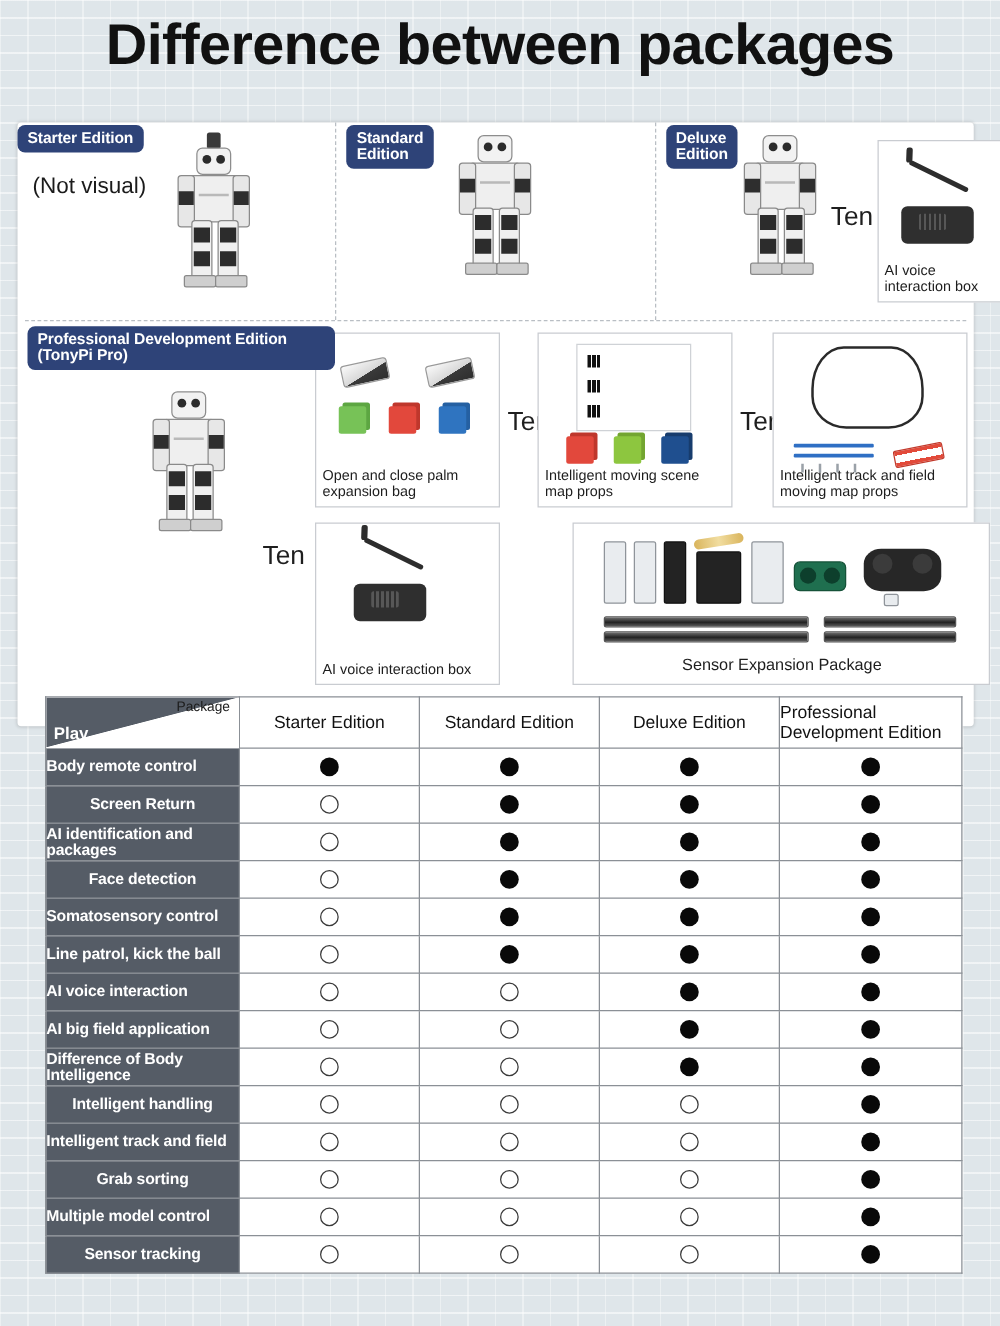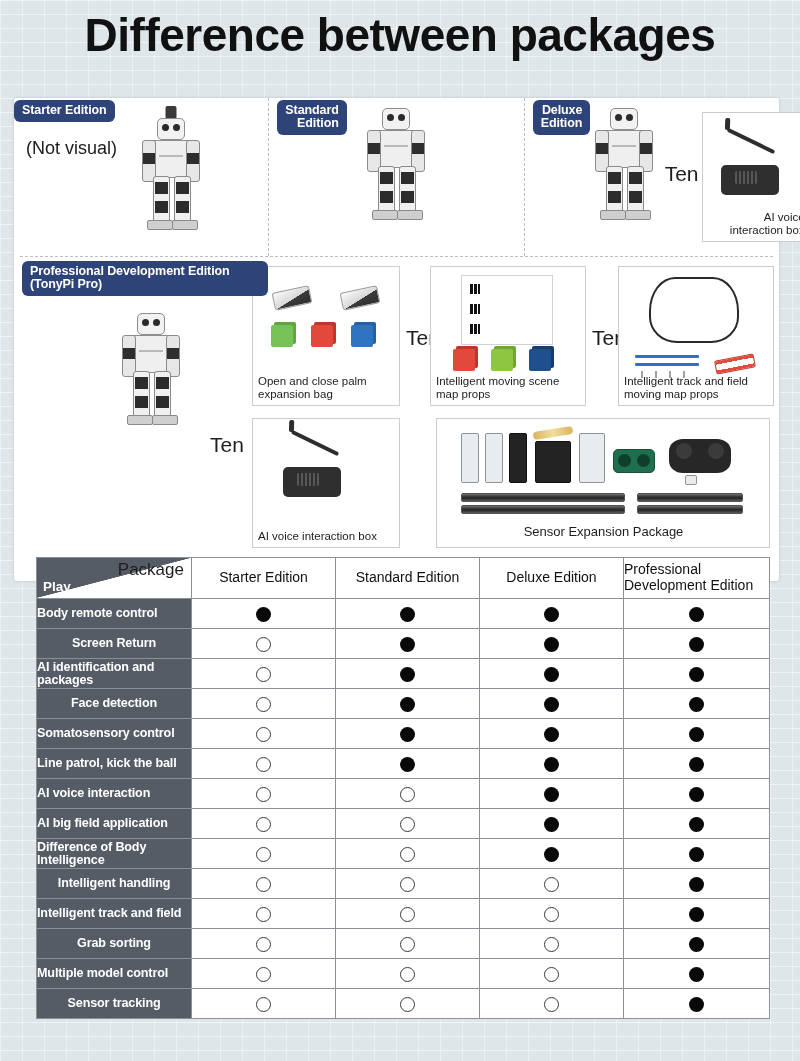--- a/index.html
+++ b/index.html
@@ -76,21 +76,21 @@
     left: 0; top: 0;
     width: 765px;
     height: 158px;
     display: flex;
   }
   .pane {
     position: relative;
     flex: 1 1 0;
     height: 100%;
   }
-  .pane + .pane { border-left: 1px dashed #b9bec4; text-align: right; }
+  .pane + .pane { border-left: 1px dashed #b9bec4; }
 
   .dashed-hr {
     position: absolute;
     left: 6px; right: 6px;
     border-top: 1px dashed #b9bec4;
   }
   .not-visual {
     position: absolute;
     left: 12px; top: 40px;
     font-size: 18px;
@@ -277,21 +277,21 @@
     position: relative;
     background: #fff;
     overflow: hidden;
   }
   th.corner .tri {
     position: absolute; inset: 0;
     background: linear-gradient(to bottom right, #555c66 0%, #555c66 49.4%, #ffffff 50.2%, #ffffff 100%);
   }
   th.corner .lbl-pkg {
     position: absolute; right: 7px; top: 2px;
-    color: #1d1d1d; font-size: 17px; font-weight: 400;
+    color: #1d1d1d; font-size: 11px; font-weight: 400;
   }
   th.corner .lbl-play {
     position: absolute; left: 6px; bottom: 4px;
     color: #ffffff; font-size: 13.5px; font-weight: 700;
   }
   th.colhead {
     background: #fff;
     color: #111;
     font-size: 14px;
     font-weight: 400;
@@ -506,21 +506,21 @@
       <div class="plus-ten" style="left:196px; top:298px;">Ten</div>
 
       <div class="prop-box" style="left:238px; top:160px; width:148px; height:130px;">
         <div class="antenna-rod" style="left:36px; top:22px;"></div>
         <div class="voicebox" style="left:30px; top:48px;"></div>
         <div class="prop-caption">AI voice interaction box</div>
       </div>
 
       <div class="plus-sign" style="left:392px; top:292px;">+</div>
 
-      <div class="prop-box" style="left:422px; top:160px; width:334px; height:130px;">
+      <div class="prop-box" style="left:444px; top:160px; width:334px; height:130px;">
         <div class="sensor-chip" style="left:24px; top:14px; width:16px; height:48px;"></div>
         <div class="sensor-chip" style="left:48px; top:14px; width:16px; height:48px;"></div>
         <div class="sensor-chip sensor-dark" style="left:72px; top:14px; width:16px; height:48px;"></div>
         <div class="prop-rotor" style="left:96px; top:10px;"></div>
         <div class="sensor-chip sensor-dark" style="left:98px; top:22px; width:34px; height:40px;"></div>
         <div class="sensor-chip" style="left:142px; top:14px; width:24px; height:48px;"></div>
         <div class="rc-remote" style="left:176px; top:30px;"></div>
         <div class="gamepad" style="left:232px; top:20px;"></div>
         <div class="sensor-chip" style="left:248px; top:56px; width:10px; height:8px;"></div>
         <div class="rail" style="left:24px; top:74px; width:162px;"></div>

